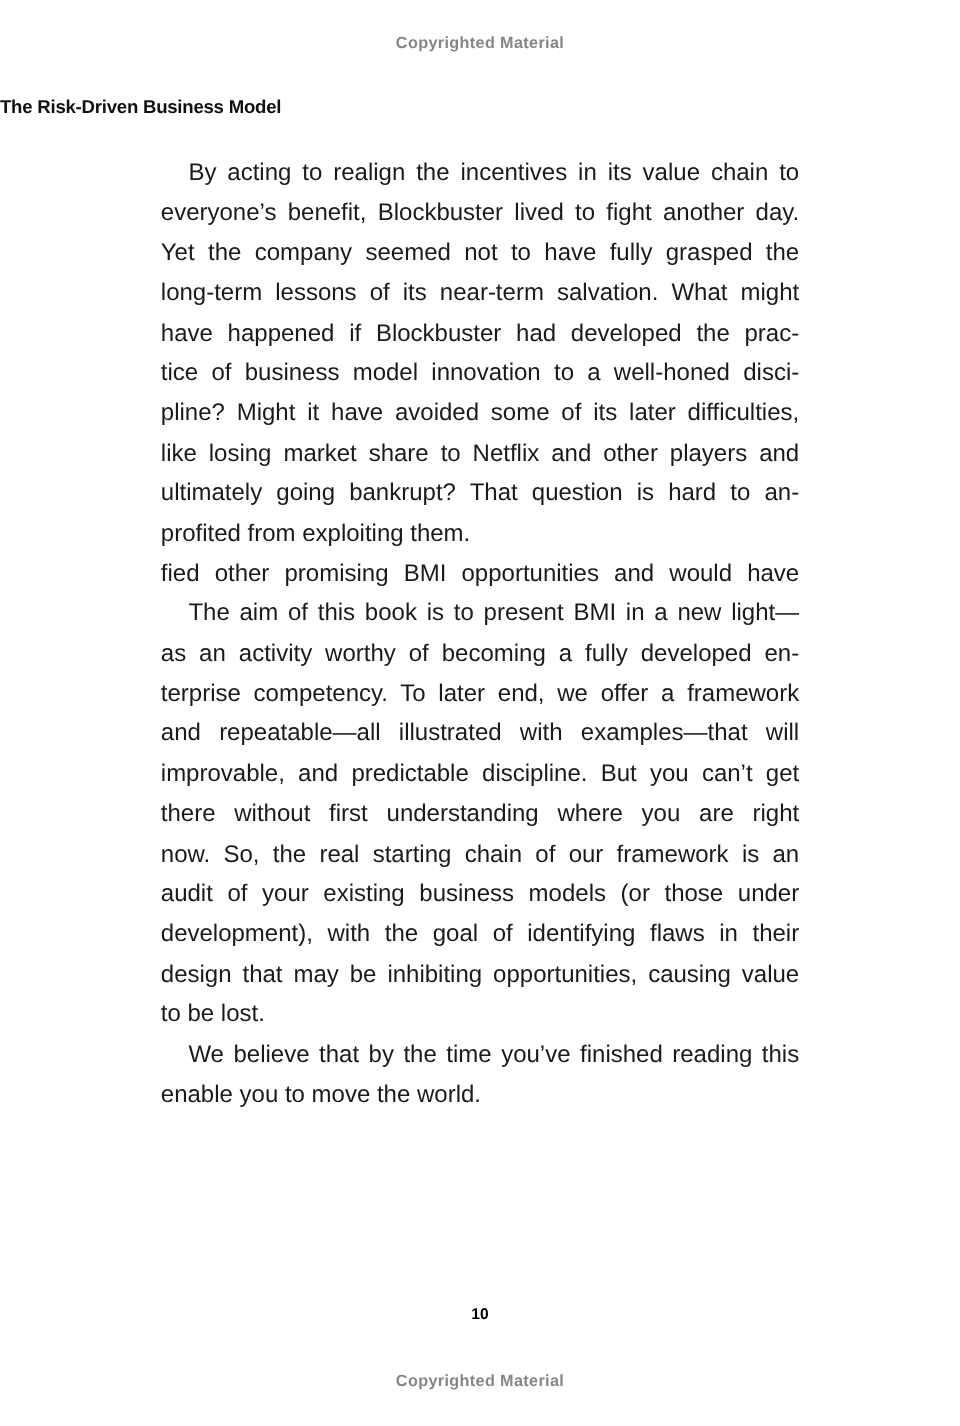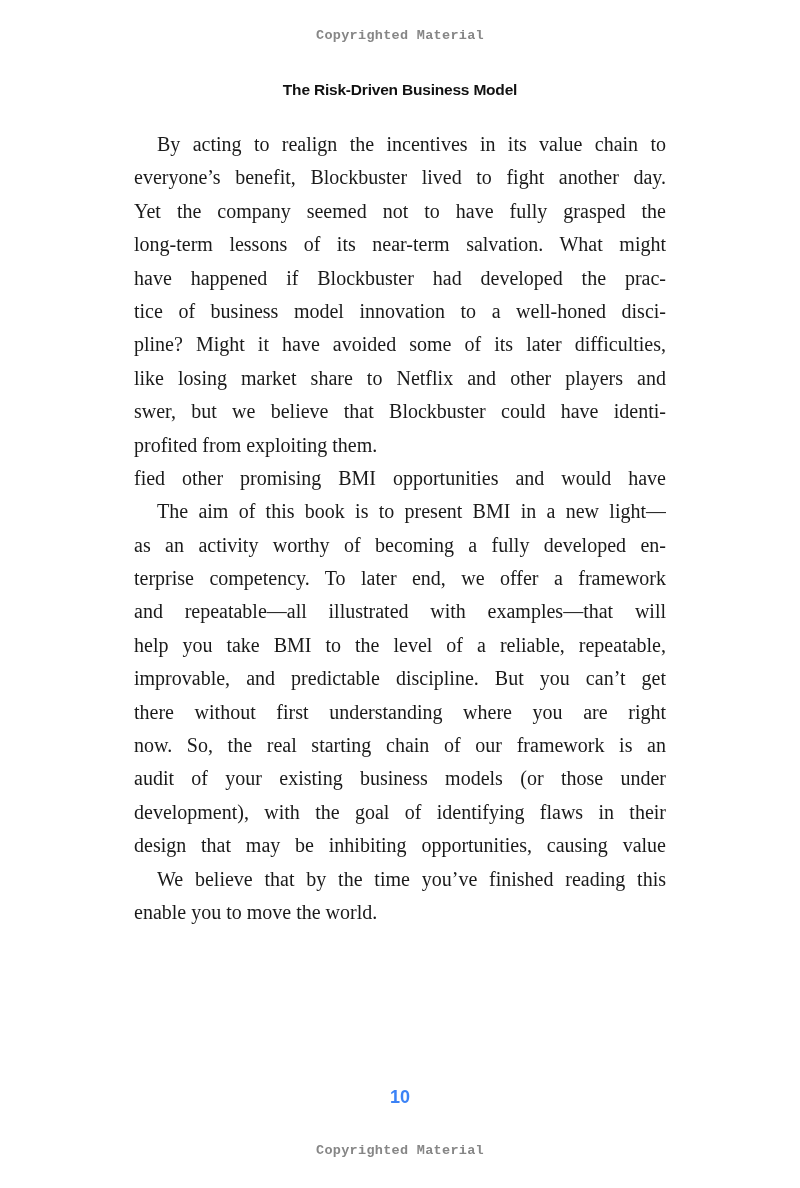--- a/index.html
+++ b/index.html
@@ -7,40 +7,39 @@
   .page {
     position: relative;
     width: 800px;
     height: 1188px;
     background: #ffffff;
     overflow: hidden;
     font-family: "Liberation Serif", serif;
   }
   .copyright {
     text-align: center;
-    font-family: Liberation Mono, monospace;
+    font-family: Liberation Sans, sans-serif;
     font-size: 13.5px;
     font-weight: bold;
     letter-spacing: 0.3px;
     color: #868686;
   }
   .copyright-top { padding-top: 28px; }
   .running-head {
     margin-top: 38px;
-    text-align: center;
     font-family: "Liberation Sans", sans-serif;
     font-size: 15.5px;
     font-weight: bold;
     letter-spacing: -0.2px;
     color: #111111;
   }
   .body-text {
     width: 532px;
     margin: 29px auto 0 auto;
-    font-family: Liberation Serif, serif;
+    font-family: Liberation Sans, sans-serif;
     font-size: 20px;
     line-height: 33.4px;
     color: #1a1a1a;
   }
   .line {
     text-align: justify;
     text-align-last: justify;
     height: 33.4px;
     overflow: hidden;
     white-space: nowrap;
@@ -51,23 +50,23 @@
   .line.para-start {
     padding-left: 23px;
   }
   .page-number {
     position: absolute;
     left: 0;
     right: 0;
     top: 1087px;
     text-align: center;
     font-family: "Liberation Sans", sans-serif;
-    font-size: 18px;
+    font-size: 13px;
     font-weight: bold;
-    color: #3b82f6;
+    color: #000000;
   }
   .copyright-bottom {
     position: absolute;
     left: 0;
     right: 0;
     top: 1143px;
   }
 </style>
 </head>
 <body>
@@ -80,36 +79,36 @@
   <div class="body-text">
       <div class="paragraph">
         <div class="line para-start">By acting to realign the incentives in its value chain to</div>
         <div class="line">everyone’s benefit, Blockbuster lived to fight another day.</div>
         <div class="line">Yet the company seemed not to have fully grasped the</div>
         <div class="line">long-term lessons of its near-term salvation. What might</div>
         <div class="line">have happened if Blockbuster had developed the prac-</div>
         <div class="line">tice of business model innovation to a well-honed disci-</div>
         <div class="line">pline? Might it have avoided some of its later difficulties,</div>
         <div class="line">like losing market share to Netflix and other players and</div>
-        <div class="line">swer, but we believe that Blockbuster could have identi-</div>
+        <div class="line">ultimately going bankrupt? That question is hard to an-</div>
         <div class="line para-end">profited from exploiting them.</div>
         <div class="line">fied other promising BMI opportunities and would have</div>
       </div>
       <div class="paragraph">
         <div class="line para-start">The aim of this book is to present BMI in a new light—</div>
         <div class="line">as an activity worthy of becoming a fully developed en-</div>
         <div class="line">terprise competency. To later end, we offer a framework</div>
         <div class="line">and repeatable—all illustrated with examples—that will</div>
-        <div class="line">help you take BMI to the level of a reliable, repeatable,</div>
         <div class="line">improvable, and predictable discipline. But you can’t get</div>
         <div class="line">there without first understanding where you are right</div>
         <div class="line">now. So, the real starting chain of our framework is an</div>
         <div class="line">audit of your existing business models (or those under</div>
         <div class="line">development), with the goal of identifying flaws in their</div>
         <div class="line">design that may be inhibiting opportunities, causing value</div>
+        <div class="line para-end">to be lost.</div>
       </div>
       <div class="paragraph">
         <div class="line para-start">We believe that by the time you’ve finished reading this</div>
         <div class="line para-end">enable you to move the world.</div>
       </div>
     </div>
 
   <div class="page-number">10</div>
 
   <div class="copyright copyright-bottom">Copyrighted Material</div>

